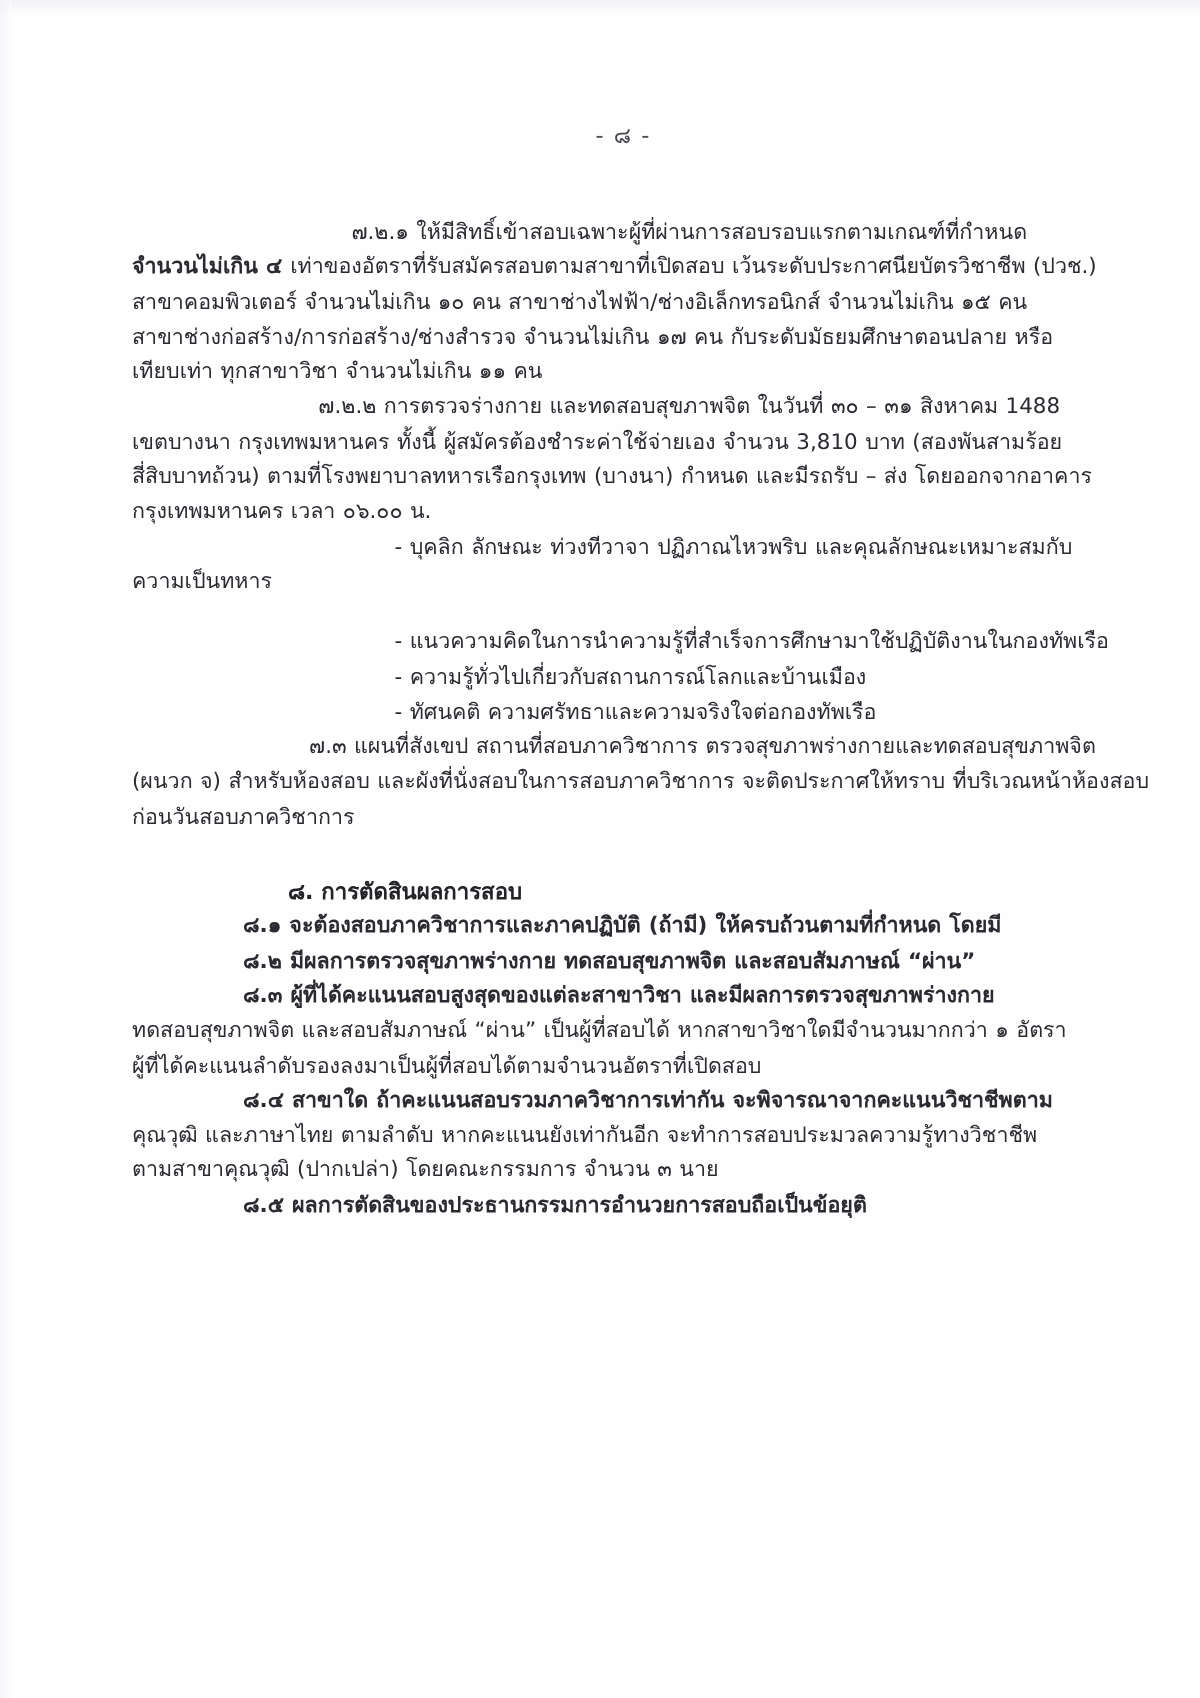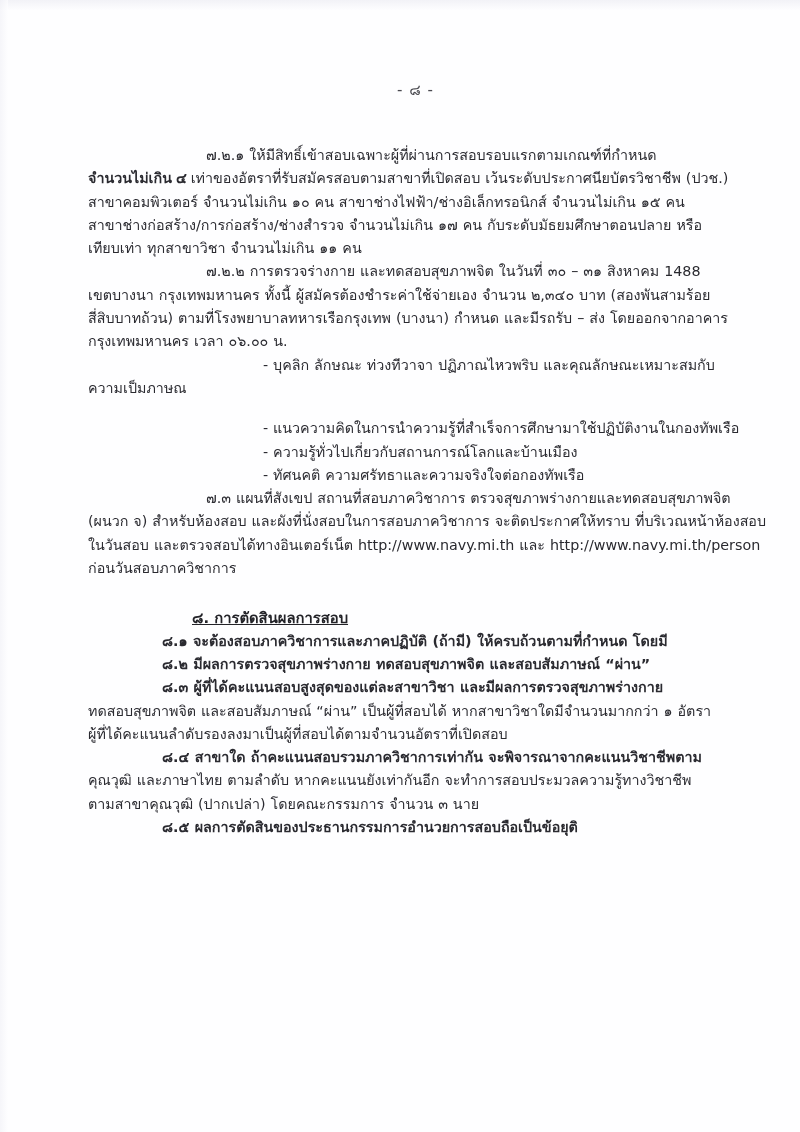--- a/index.html
+++ b/index.html
@@ -64,36 +64,35 @@
     font-size: 14.3px;
     line-height: 23.3px;
     color: #2a2a30;
     text-align: left;
     margin: 0;
     word-spacing: 0.4px;
   }
 
   .para + .para { margin-top: 0; }
 
-  .ind-1 { text-indent: 118px; }   
+  .ind-1 { text-indent: 118px; text-align: center; }   
   .ind-bullet { padding-left: 175px; text-indent: 0; }
   .ind-sub   { text-indent: 74px; font-weight: bold; }
 
-  .bold { font-weight: bold; font-family: Liberation Serif, serif; }
+  .bold { font-weight: bold; }
   .spacer-md { height: 17px; }
   .spacer-lg { height: 26px; }
 
   .heading {
     font-size: 14.8px;
     line-height: 23.3px;
     font-weight: bold;
     color: #232328;
     padding-left: 104px;
     margin: 0;
-    text-decoration: underline;
   }
 
   .url { white-space: nowrap; }
 
   
   .line { display: block; white-space: nowrap; }
 </style>
 </head>
 <body>
 
@@ -110,39 +109,38 @@
       <div class="para line">
         <span class="bold">จำนวนไม่เกิน ๔ </span><span>เท่าของอัตราที่รับสมัครสอบตามสาขาที่เปิดสอบ เว้นระดับประกาศนียบัตรวิชาชีพ (ปวช.)</span>
       </div>
       <div class="para line">สาขาคอมพิวเตอร์ จำนวนไม่เกิน ๑๐ คน  สาขาช่างไฟฟ้า/ช่างอิเล็กทรอนิกส์ จำนวนไม่เกิน ๑๕ คน</div>
       <div class="para line">สาขาช่างก่อสร้าง/การก่อสร้าง/ช่างสำรวจ จำนวนไม่เกิน ๑๗ คน กับระดับมัธยมศึกษาตอนปลาย หรือ</div>
       <div class="para line">เทียบเท่า ทุกสาขาวิชา จำนวนไม่เกิน ๑๑ คน</div>
     </div>
 
     <div>
       <div class="para ind-1 line">๗.๒.๒ การตรวจร่างกาย และทดสอบสุขภาพจิต ในวันที่ ๓๐ – ๓๑ สิงหาคม 1488</div>
-      <div class="para line">เขตบางนา กรุงเทพมหานคร ทั้งนี้ ผู้สมัครต้องชำระค่าใช้จ่ายเอง จำนวน ๒,๓๔๐ บาท (สองพันสามร้อย</div>
+      <div class="para line">เขตบางนา กรุงเทพมหานคร ทั้งนี้ ผู้สมัครต้องชำระค่าใช้จ่ายเอง จำนวน 3,810 บาท (สองพันสามร้อย</div>
       <div class="para line">สี่สิบบาทถ้วน) ตามที่โรงพยาบาลทหารเรือกรุงเทพ (บางนา) กำหนด และมีรถรับ –  ส่ง โดยออกจากอาคาร</div>
       <div class="para line">กรุงเทพมหานคร เวลา ๐๖.๐๐ น.</div>
     </div>
 
 
     <div>
       <div class="para ind-bullet line">- บุคลิก ลักษณะ ท่วงทีวาจา ปฏิภาณไหวพริบ และคุณลักษณะเหมาะสมกับ</div>
-      <div class="para line">ความเป็มภาษณ</div>
+      <div class="para line">ความเป็นทหาร</div>
       <div class="spacer-md"></div>
       <div class="para ind-bullet line">- แนวความคิดในการนำความรู้ที่สำเร็จการศึกษามาใช้ปฏิบัติงานในกองทัพเรือ</div>
       <div class="para ind-bullet line">- ความรู้ทั่วไปเกี่ยวกับสถานการณ์โลกและบ้านเมือง</div>
       <div class="para ind-bullet line">- ทัศนคติ ความศรัทธาและความจริงใจต่อกองทัพเรือ</div>
     </div>
 
     <div>
       <div class="para ind-1 line">๗.๓ แผนที่สังเขป สถานที่สอบภาควิชาการ ตรวจสุขภาพร่างกายและทดสอบสุขภาพจิต</div>
       <div class="para line">(ผนวก จ) สำหรับห้องสอบ และผังที่นั่งสอบในการสอบภาควิชาการ จะติดประกาศให้ทราบ ที่บริเวณหน้าห้องสอบ</div>
-      <div class="para line url">ในวันสอบ และตรวจสอบได้ทางอินเตอร์เน็ต http://www.navy.mi.th และ http://www.navy.mi.th/person</div>
       <div class="para line">ก่อนวันสอบภาควิชาการ</div>
     </div>
 
     <div class="spacer-lg"></div>
 
     <div>
       <div class="heading">๘. การตัดสินผลการสอบ</div>
 
       <div>
         <div class="para ind-sub line">๘.๑ จะต้องสอบภาควิชาการและภาคปฏิบัติ (ถ้ามี) ให้ครบถ้วนตามที่กำหนด โดยมี</div>

